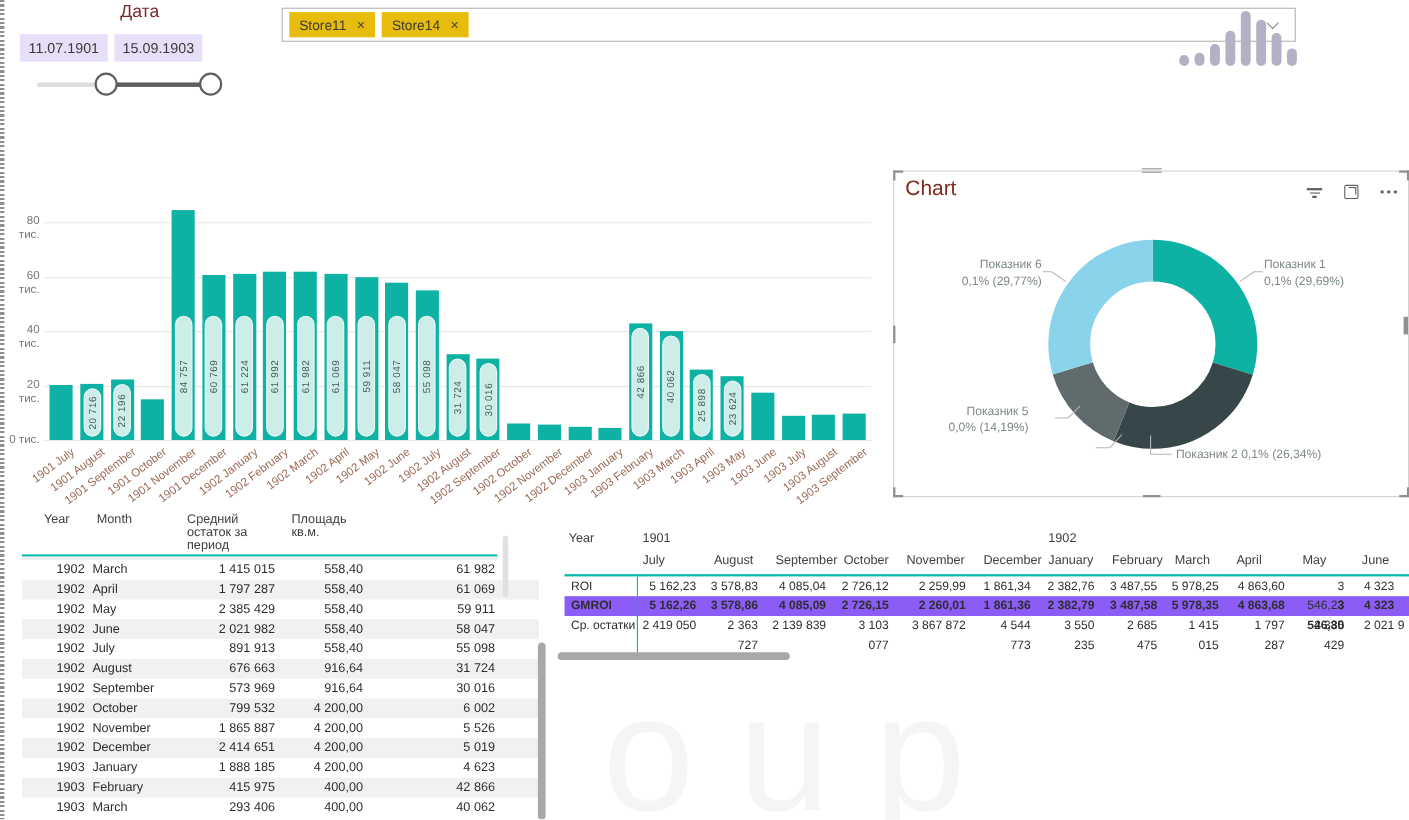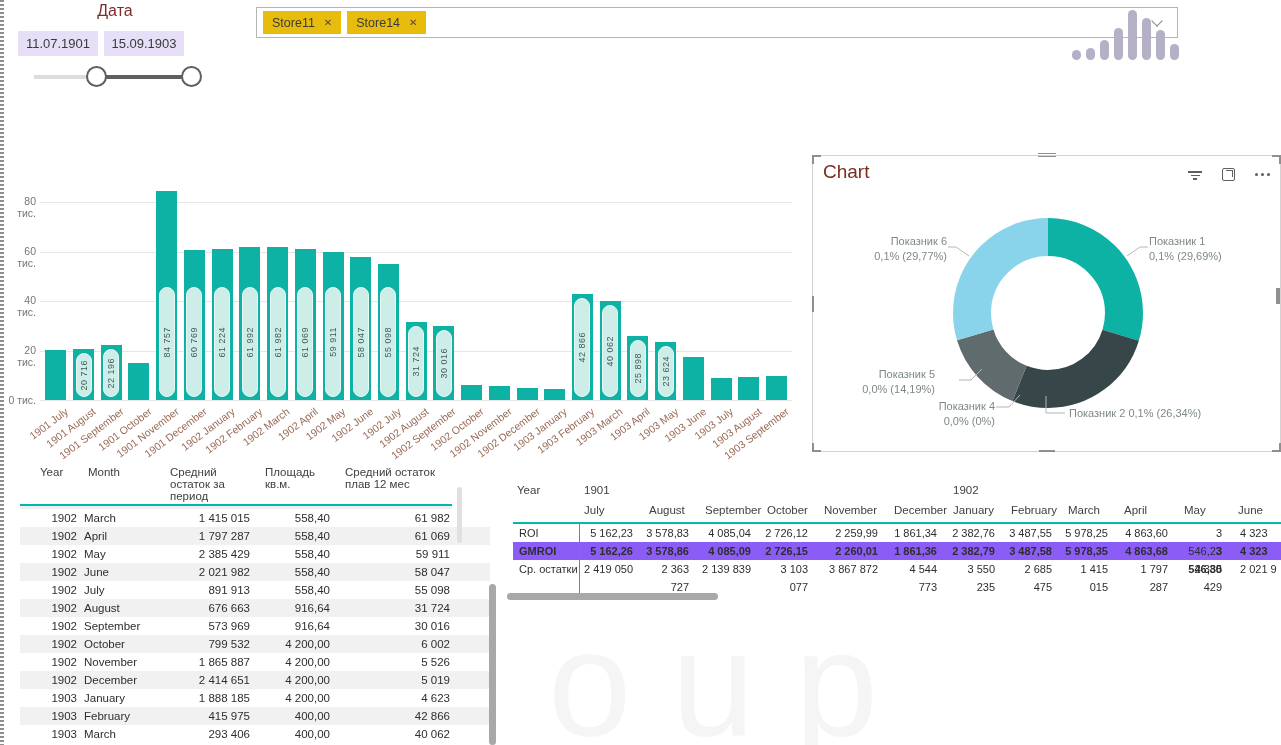--- a/index.html
+++ b/index.html
@@ -9,21 +9,21 @@
   
   .edge-strip { position:absolute; left:0; top:0; width:4px; height:745px;
     background:repeating-linear-gradient(180deg,#8f8f8f 0 2px,#ffffff 2px 4px); }
 
   
   .watermark { position:absolute; left:548px; top:598px; font-size:150px; font-weight:500;
     letter-spacing:40px; color:rgba(50,50,50,0.05); z-index:0; }
 
   
   .date-slicer { position:absolute; left:6px; top:0; width:215px; height:100px; z-index:2; }
-  .ds-title { position:absolute; left:4px; top:2px; width:210px; text-align:center;
+  .ds-title { position:absolute; left:16px; top:2px; width:210px; text-align:center;
     font-size:16px; color:#7E2B2B; }
   .ds-box { position:absolute; top:31px; width:80px; height:25px; background:#E7DFF8;
     font-size:13px; color:#3a3a3a; display:flex; align-items:center; justify-content:center; }
   .ds-box.b1 { left:12px; } .ds-box.b2 { left:98px; }
   .ds-track { position:absolute; left:28px; top:75px; width:158px; height:4px; background:#dcdcdc; }
   .ds-active { position:absolute; left:90px; top:75px; width:95px; height:4px; background:#5f5f5f; }
   .ds-handle { position:absolute; top:66px; width:21px; height:21px; border-radius:50%;
     background:#fff; border:2.5px solid #5f5f5f; }
   .ds-handle.h1 { left:80px; } .ds-handle.h2 { left:175px; }
 
@@ -391,24 +391,20 @@
     <div>0,1% (29,69%)</div>
   </div>
   <div class="dlbl p6">
     <div>Показник 6</div>
     <div>0,1% (29,77%)</div>
   </div>
   <div class="dlbl p5">
     <div>Показник 5</div>
     <div>0,0% (14,19%)</div>
   </div>
-  <div class="dlbl p4">
-    <div>Показник 4</div>
-    <div>0,0% (0%)</div>
-  </div>
   <div class="dlbl p2">
     <span>Показник 2</span>
     <span> </span>
     <span>0,1% (26,34%)</span>
   </div>
 
   <div class="grip">
       <i></i>
       <i></i>
     </div>
@@ -419,21 +415,20 @@
   <div class="hm ml"></div>
   <div class="hm mb"></div>
 </div>
 
 <div class="left-table">
   <div class="lt-grid lt-head" id="lt-head">
       <div class="c0">Year</div>
       <div class="c1">Month</div>
       <div class="c2">Средний остаток за период</div>
       <div class="c3">Площадь кв.м.</div>
-      <div class="c4">Средний остаток плав 12 мес</div>
     </div>
   <div class="lt-line"></div>
   <div class="lt-sliver"></div>
   <div id="lt-body">
       <div class="lt-grid lt-row">
         <div class="c0">1902</div>
         <div class="c1">March</div>
         <div class="c2">1 415 015</div>
         <div class="c3">558,40</div>
         <div class="c4">61 982</div>

